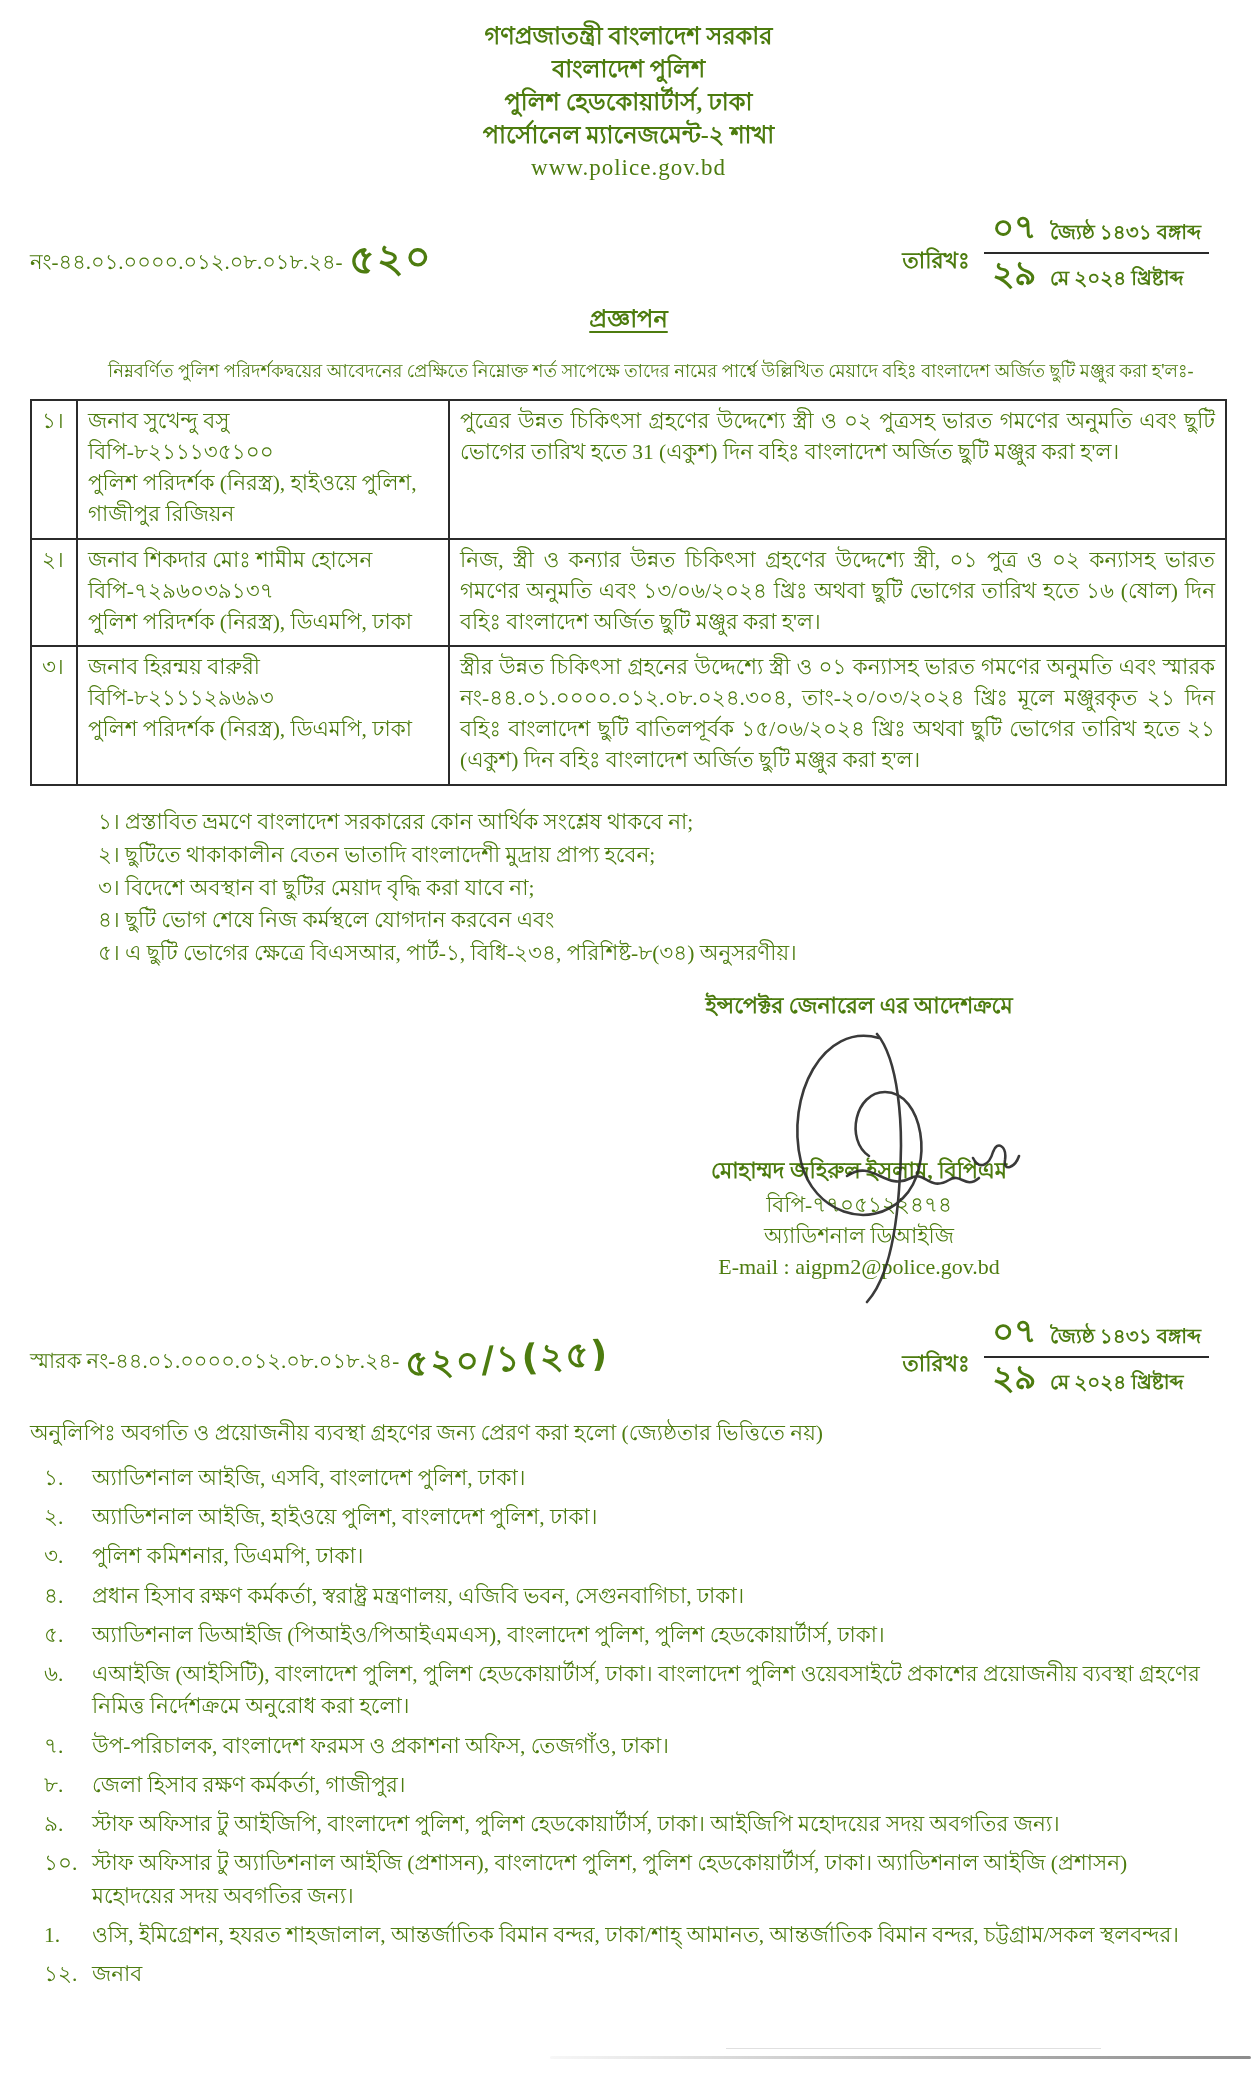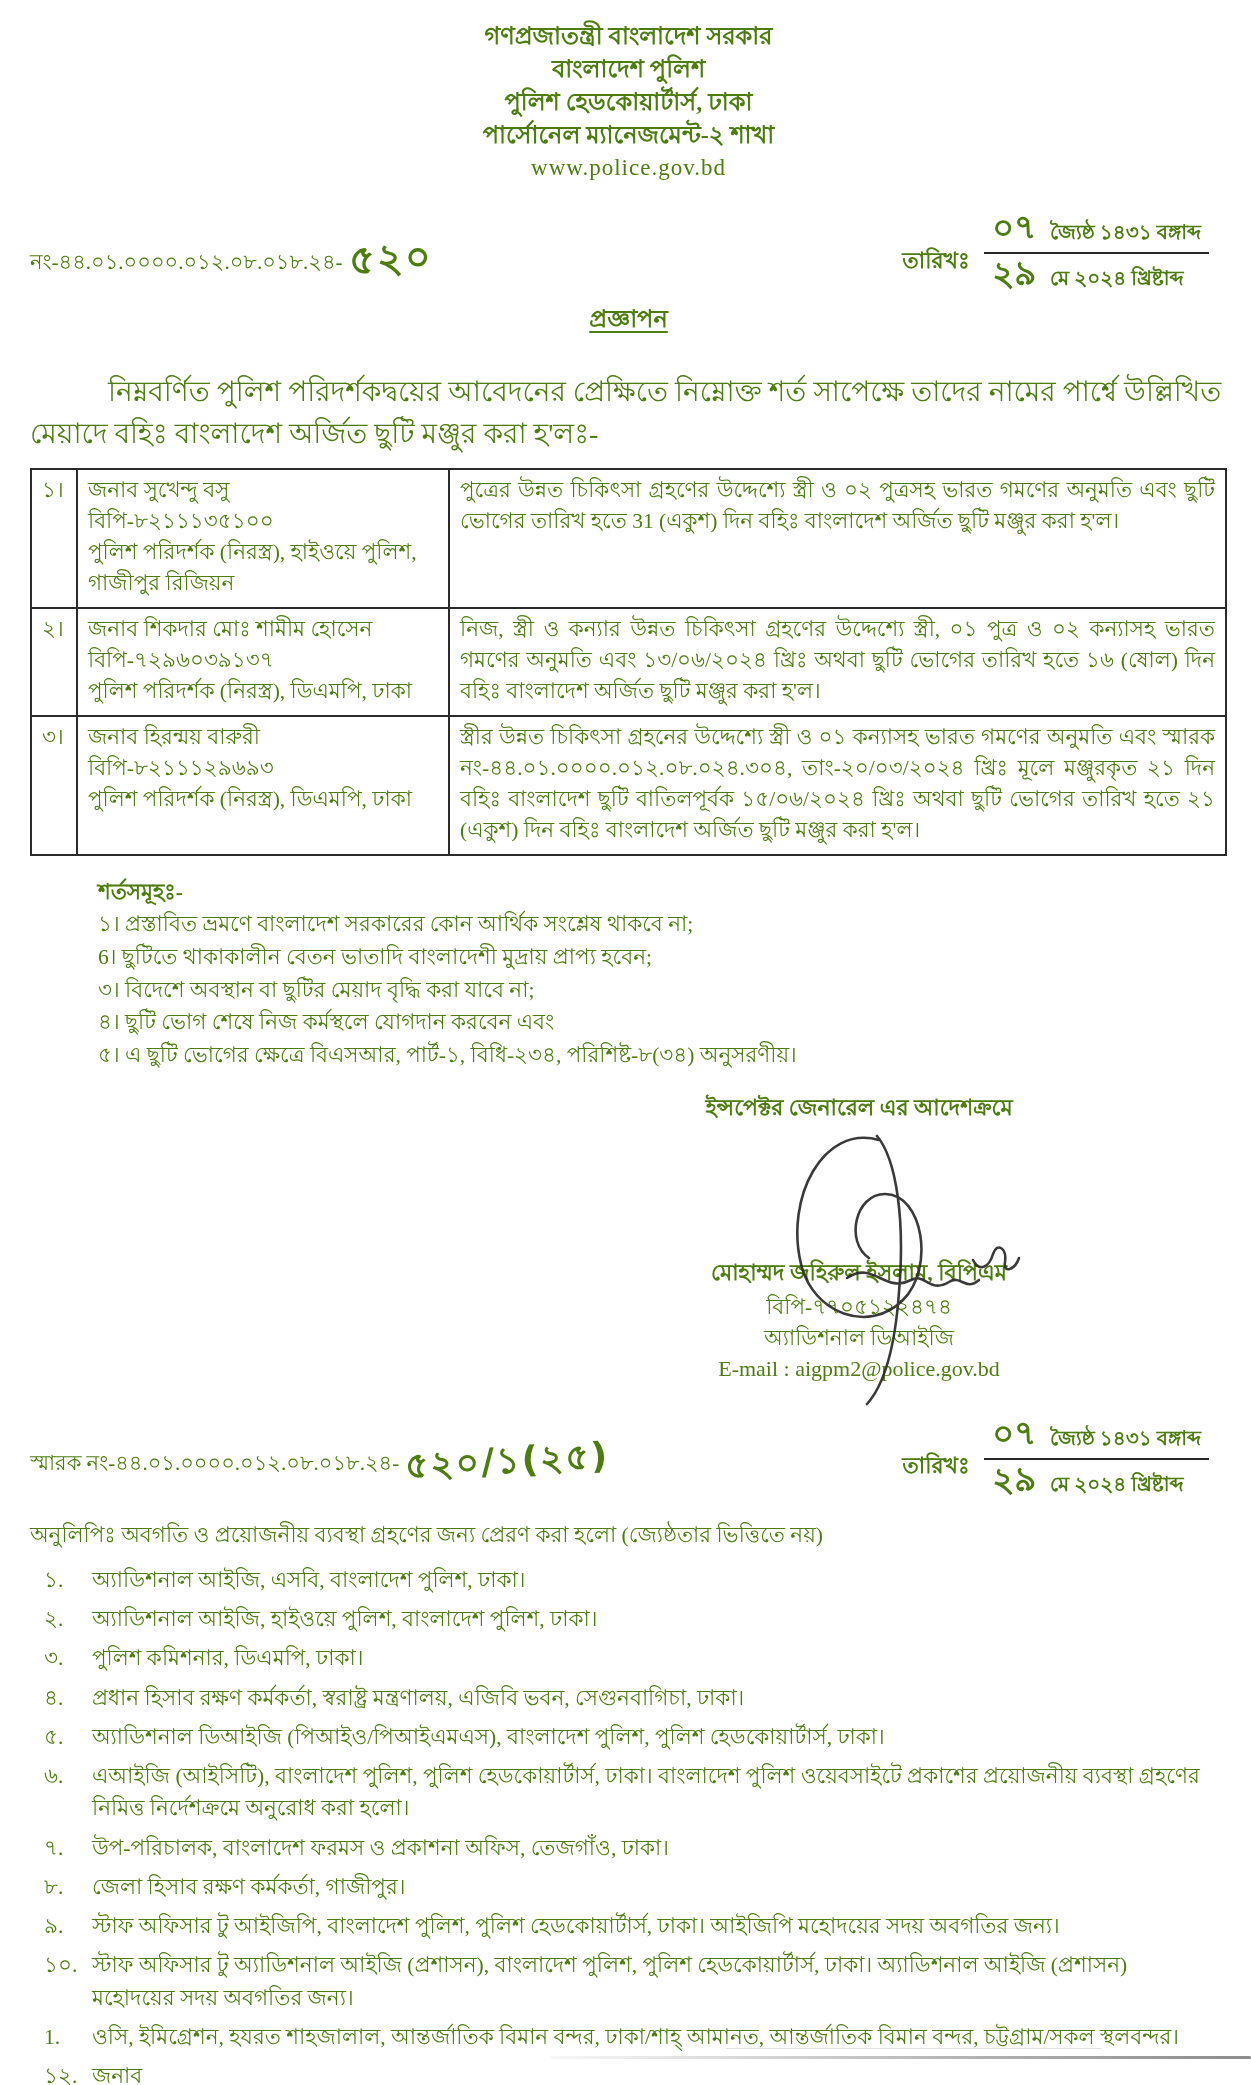--- a/index.html
+++ b/index.html
@@ -40,21 +40,21 @@
   .date-day {
     display:inline-block; font-size:34px; font-weight:700;
     font-family:"DejaVu Sans",sans-serif;
     transform:rotate(-2deg); margin-right:14px; line-height:1.0;
   }
   .date-rest { font-size:20px; font-weight:600; }
 
   
   .doc-title { text-align:center; margin-top:4px; }
   .doc-title span { font-size:24px; font-weight:700; text-decoration:underline; text-underline-offset:4px; }
-  .intro { margin-top:31px; font-size:28px; line-height:1.48; text-indent:78px; }
+  .intro { margin-top:18px; font-size:18px; line-height:1.48; text-indent:78px; }
 
   
   table.leave-table { width:1197px; margin-top:14px; border-collapse:collapse; }
   table.leave-table td { border:2px solid #2b2b2b; vertical-align:top; font-size:21.5px; line-height:1.44; padding:5px 10px 8px 10px; }
   td.col-serial { width:46px; padding-left:10px; padding-right:4px; }
   td.col-name { width:372px; }
   td.col-desc { text-align:justify; }
 
   
   .conditions { margin-top:20px; margin-left:68px; font-size:21.5px; line-height:1.52; }
@@ -151,23 +151,22 @@
             <div>জনাব হিরন্ময় বারুরী</div>
             <div>বিপি-৮২১১১২৯৬৯৩</div>
             <div>পুলিশ পরিদর্শক (নিরস্ত্র), ডিএমপি, ঢাকা</div>
           </td>
           <td class="col-desc">স্ত্রীর উন্নত চিকিৎসা গ্রহনের উদ্দেশ্যে স্ত্রী ও ০১ কন্যাসহ ভারত গমণের অনুমতি এবং স্মারক নং-৪৪.০১.০০০০.০১২.০৮.০২৪.৩০৪, তাং-২০/০৩/২০২৪ খ্রিঃ মূলে মঞ্জুরকৃত ২১ দিন বহিঃ বাংলাদেশ ছুটি বাতিলপূর্বক ১৫/০৬/২০২৪ খ্রিঃ অথবা ছুটি ভোগের তারিখ হতে ২১ (একুশ) দিন বহিঃ বাংলাদেশ অর্জিত ছুটি মঞ্জুর করা হ'ল।</td>
         </tr>
       </tbody>
     </table>
 
     <div class="conditions">
-      <div class="cond-heading">শর্তসমূহঃ-</div>
       <div>১। প্রস্তাবিত ভ্রমণে বাংলাদেশ সরকারের কোন আর্থিক সংশ্লেষ থাকবে না;</div>
-      <div>6। ছুটিতে থাকাকালীন বেতন ভাতাদি বাংলাদেশী মুদ্রায় প্রাপ্য হবেন;</div>
+      <div>২। ছুটিতে থাকাকালীন বেতন ভাতাদি বাংলাদেশী মুদ্রায় প্রাপ্য হবেন;</div>
       <div>৩। বিদেশে অবস্থান বা ছুটির মেয়াদ বৃদ্ধি করা যাবে না;</div>
       <div>৪। ছুটি ভোগ শেষে নিজ কর্মস্থলে যোগদান করবেন এবং</div>
       <div>৫। এ ছুটি ভোগের ক্ষেত্রে বিএসআর, পার্ট-১, বিধি-২৩৪, পরিশিষ্ট-৮(৩৪) অনুসরণীয়।</div>
     </div>
 
     <div class="sig-block">
       <div class="sig-order">ইন্সপেক্টর জেনারেল এর আদেশক্রমে</div>
       <svg class="sig-svg" width="300" height="310" viewBox="0 0 300 310">
         <g fill="none" stroke="#2a2a2a" stroke-width="2.6" stroke-linecap="round" opacity="0.92">
           <path d="M152,38 C96,22 58,96 74,162 C86,212 142,232 176,198 C208,166 196,92 158,92 C128,92 118,140 142,156"></path>

